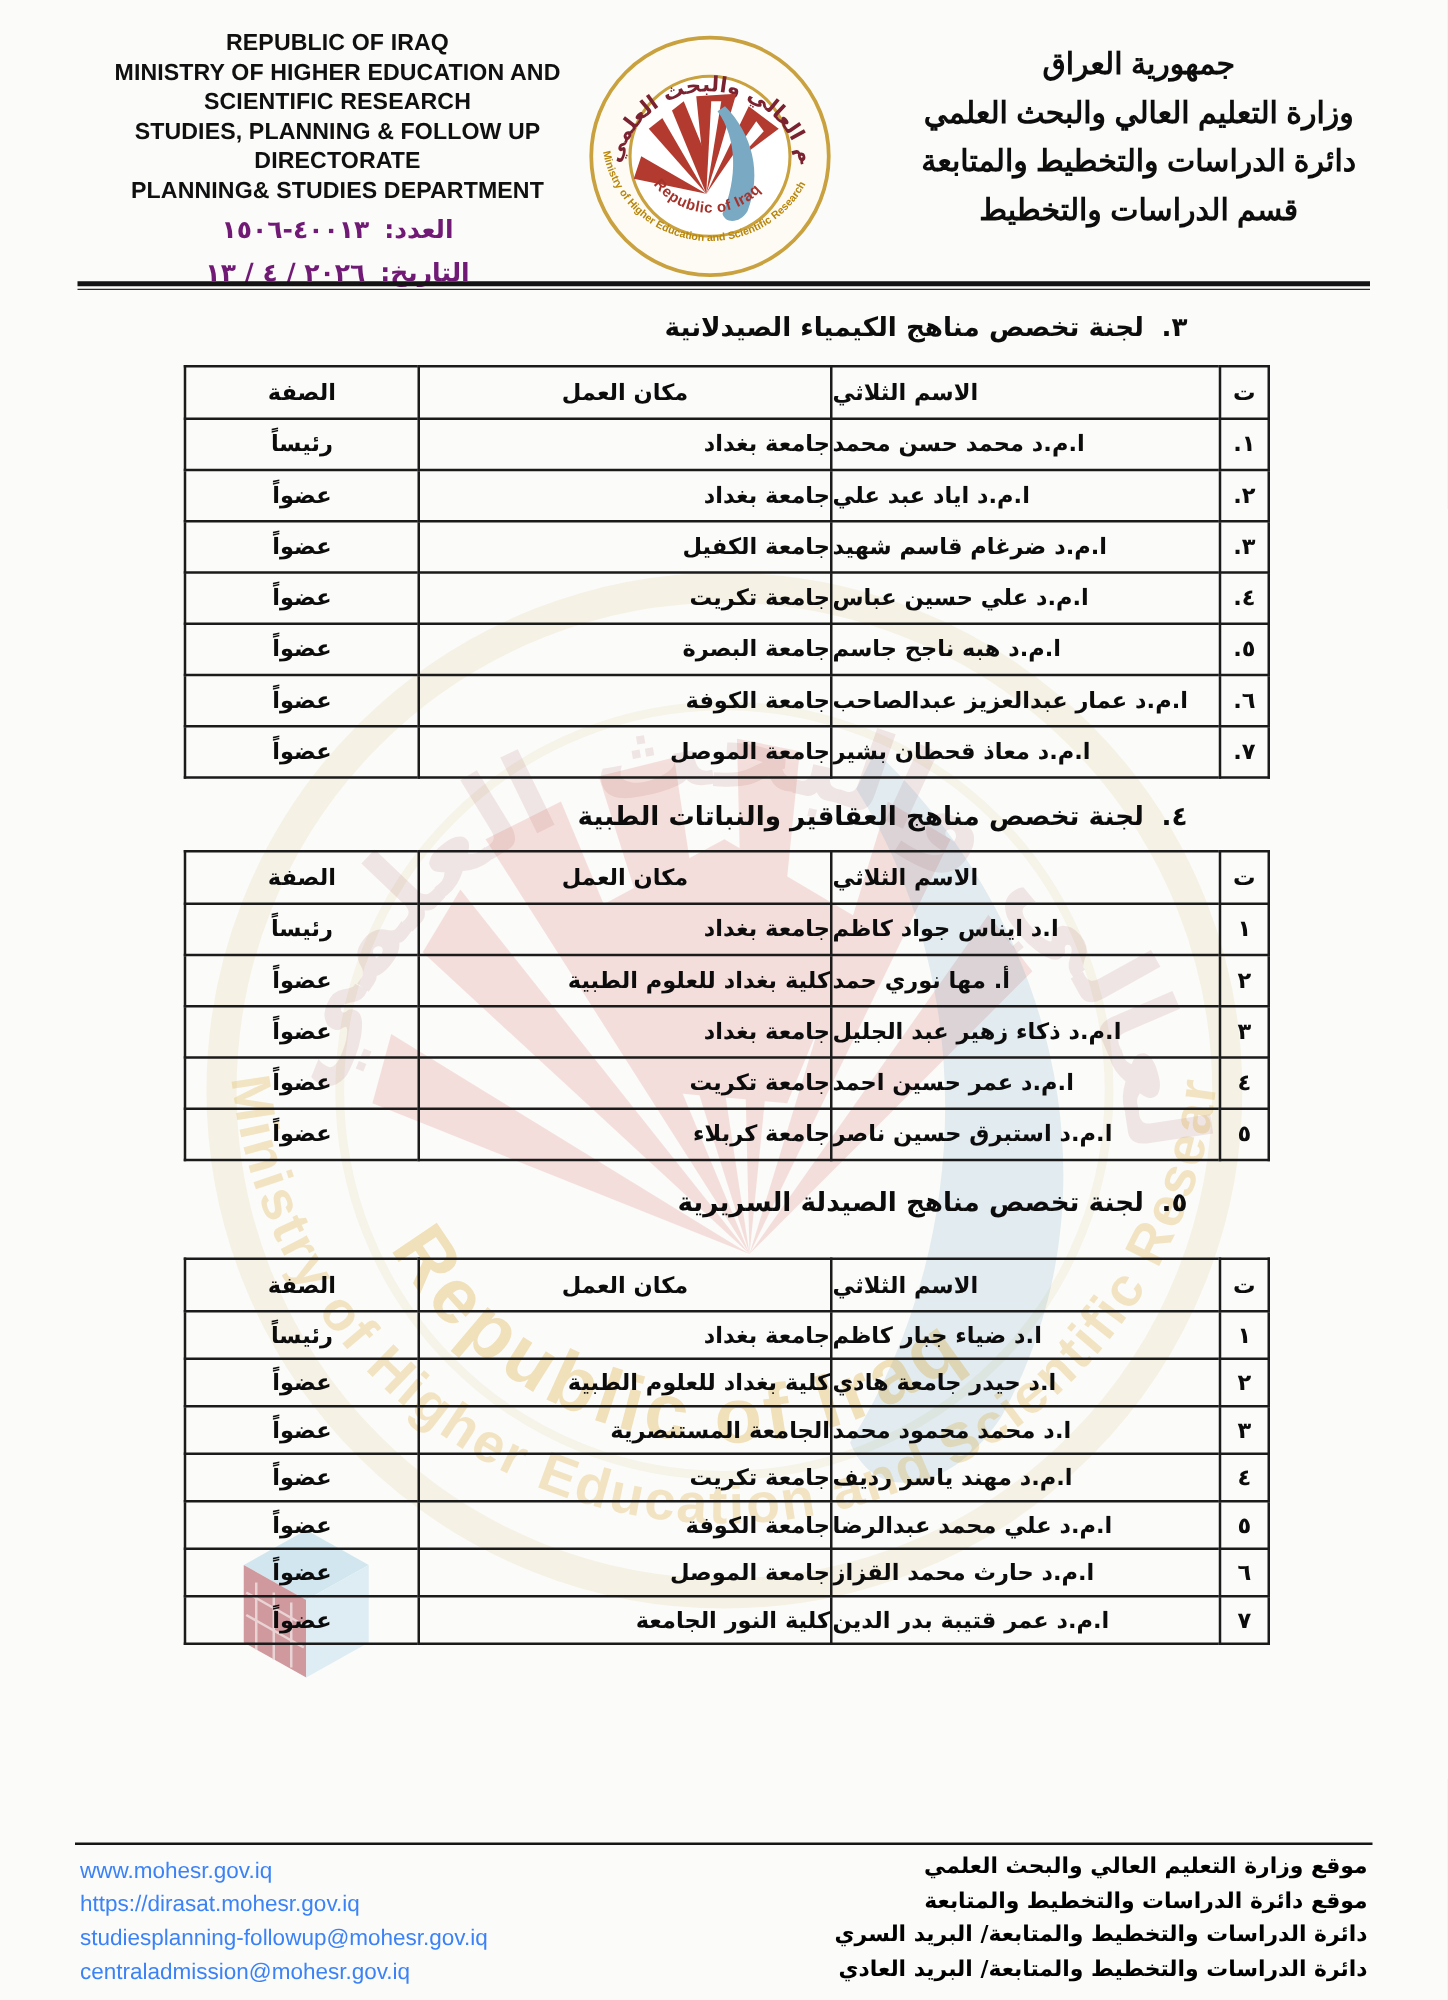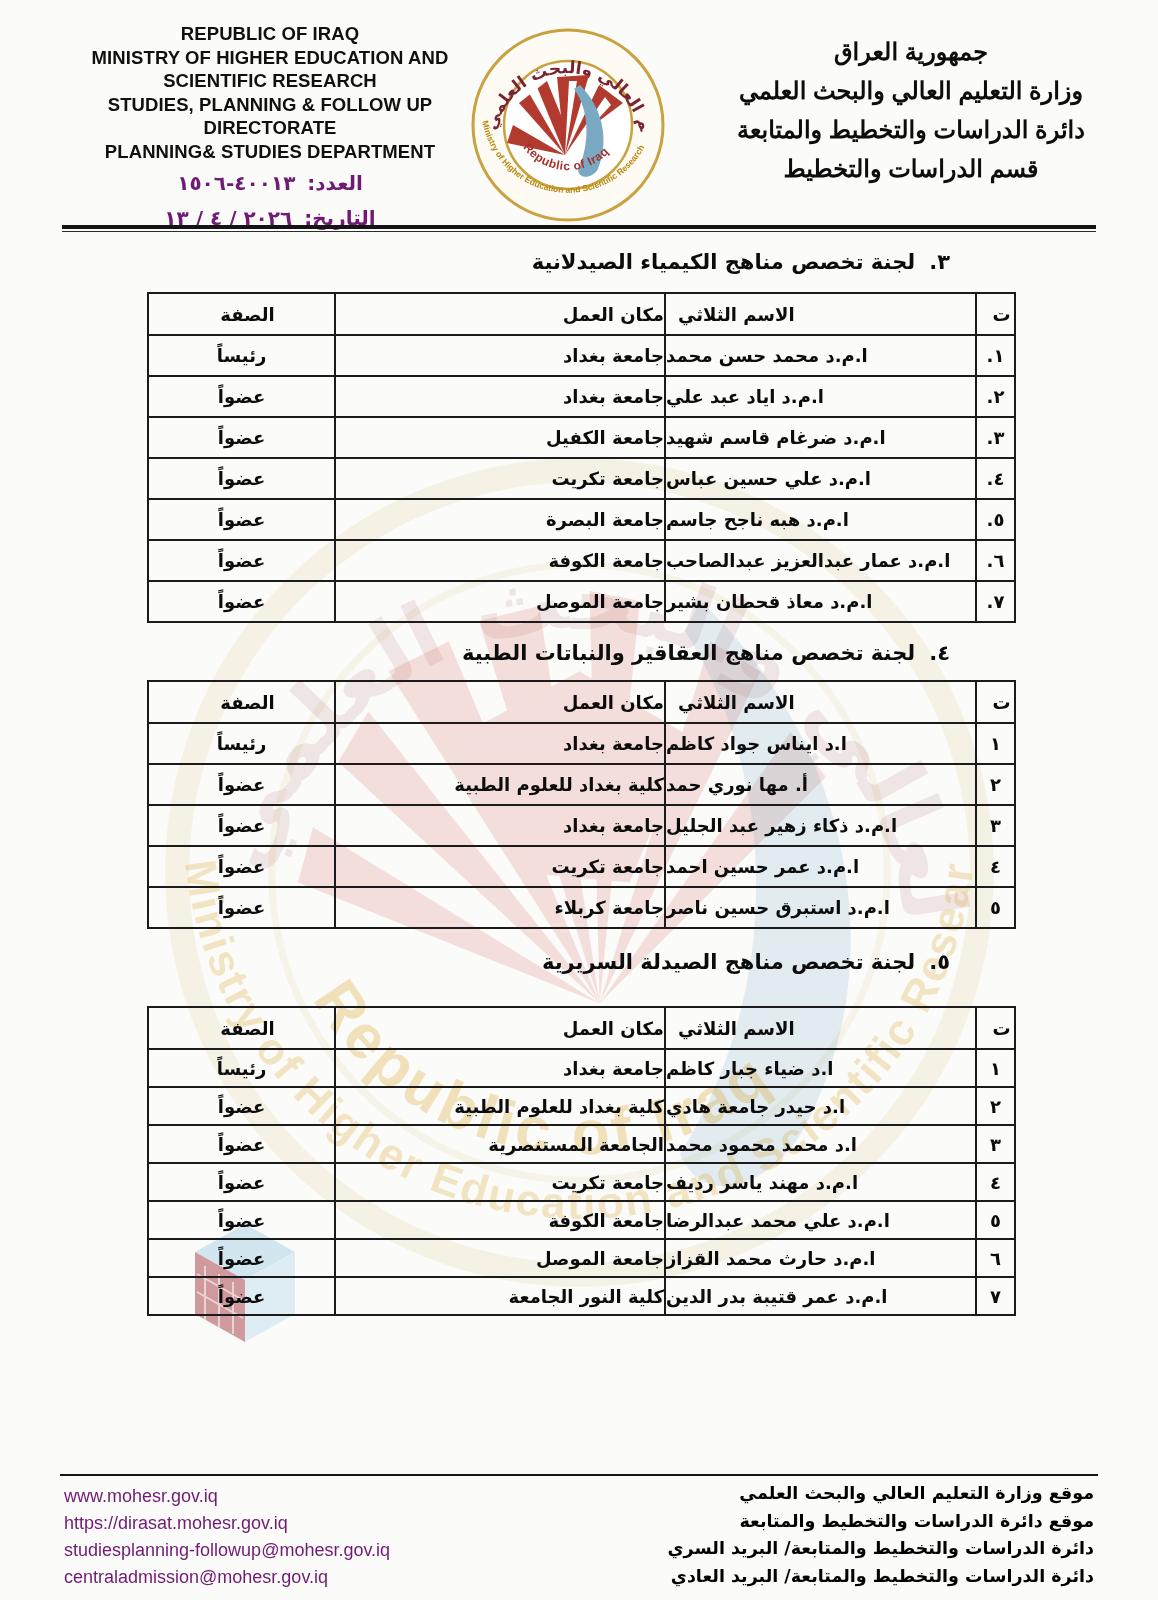--- a/index.html
+++ b/index.html
@@ -27,36 +27,36 @@
   
   .sec-head{right:208px;direction:rtl;text-align:right;
             font-family:"DejaVu Sans",sans-serif;font-weight:bold;
             font-size:21px;color:#0c0c0c;}
   .sec-head .num{margin-left:14px;}
   table.cmt{position:absolute;left:147px;border-collapse:collapse;direction:rtl;
             table-layout:fixed;width:867px;background:transparent;}
   table.cmt td,table.cmt th{border:2px solid #1b1b1b;vertical-align:middle;
             font-family:"DejaVu Sans",sans-serif;font-weight:bold;color:#0c0c0c;
             font-size:18px;padding:0;overflow:hidden;}
-  table.cmt thead th{height:40px;padding-left:12px;}
+  table.cmt thead th{height:40px;}
   #table-0 tbody td{height:39px;}
   #table-1 tbody td{height:39px;}
   #table-2 tbody td{height:36px;}
   .col-no{text-align:center;font-size:16.5px;}
   .col-name{text-align:left;padding-right:10px;white-space:nowrap;font-size:17px;}
-  .col-work{text-align:right;padding-right:14px;white-space:nowrap;font-size:17.5px;}
+  .col-work{padding-right:14px;white-space:nowrap;font-size:17.5px;}
   .col-role{text-align:center;font-size:17.5px;}
   #sec-head-0{top:250px;} #table-0{top:292px;}
   #sec-head-1{top:641px;} #table-1{top:680px;}
   #sec-head-2{top:950px;} #table-2{top:1006px;}
 
   
   .ftr-rule{left:60px;top:1474px;width:1038px;height:0;border-top:2.5px solid #161616;}
   .ftr-left{left:64px;top:1483px;font-family:"Liberation Sans",sans-serif;
-            font-size:18px;line-height:27px;color:#701a75;}
+            font-size:18px;line-height:27px;color:#3b82f6;}
   .ftr-right{right:64px;top:1480px;direction:rtl;text-align:right;
              font-family:"DejaVu Sans",sans-serif;font-weight:bold;
              font-size:17.5px;line-height:27.5px;color:#000000;}
 
   
   #wm-seal{left:137px;top:430px;width:885px;height:885px;}
   #wm-cube{left:193px;top:1222px;width:104px;height:122px;opacity:.5;}
 </style>
 </head>
 <body>

